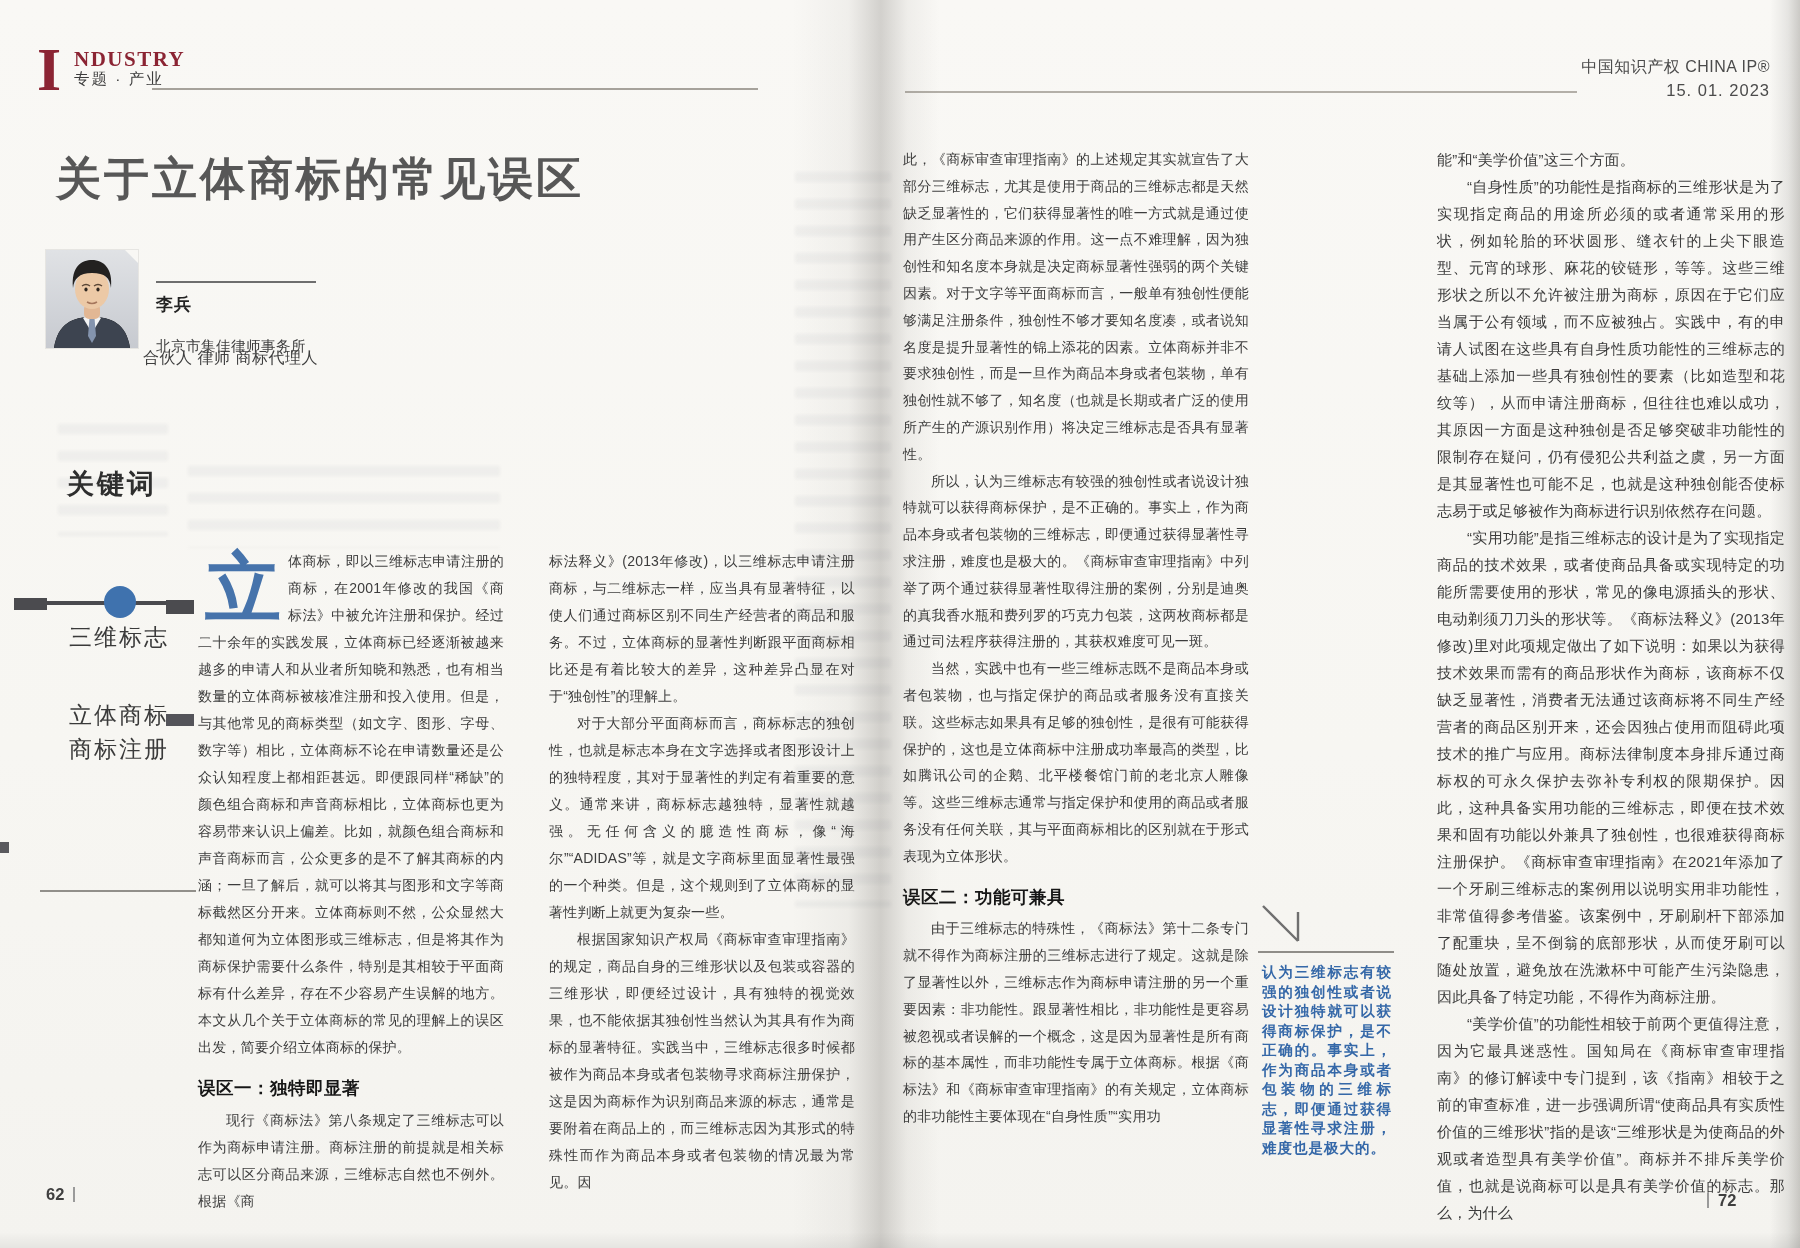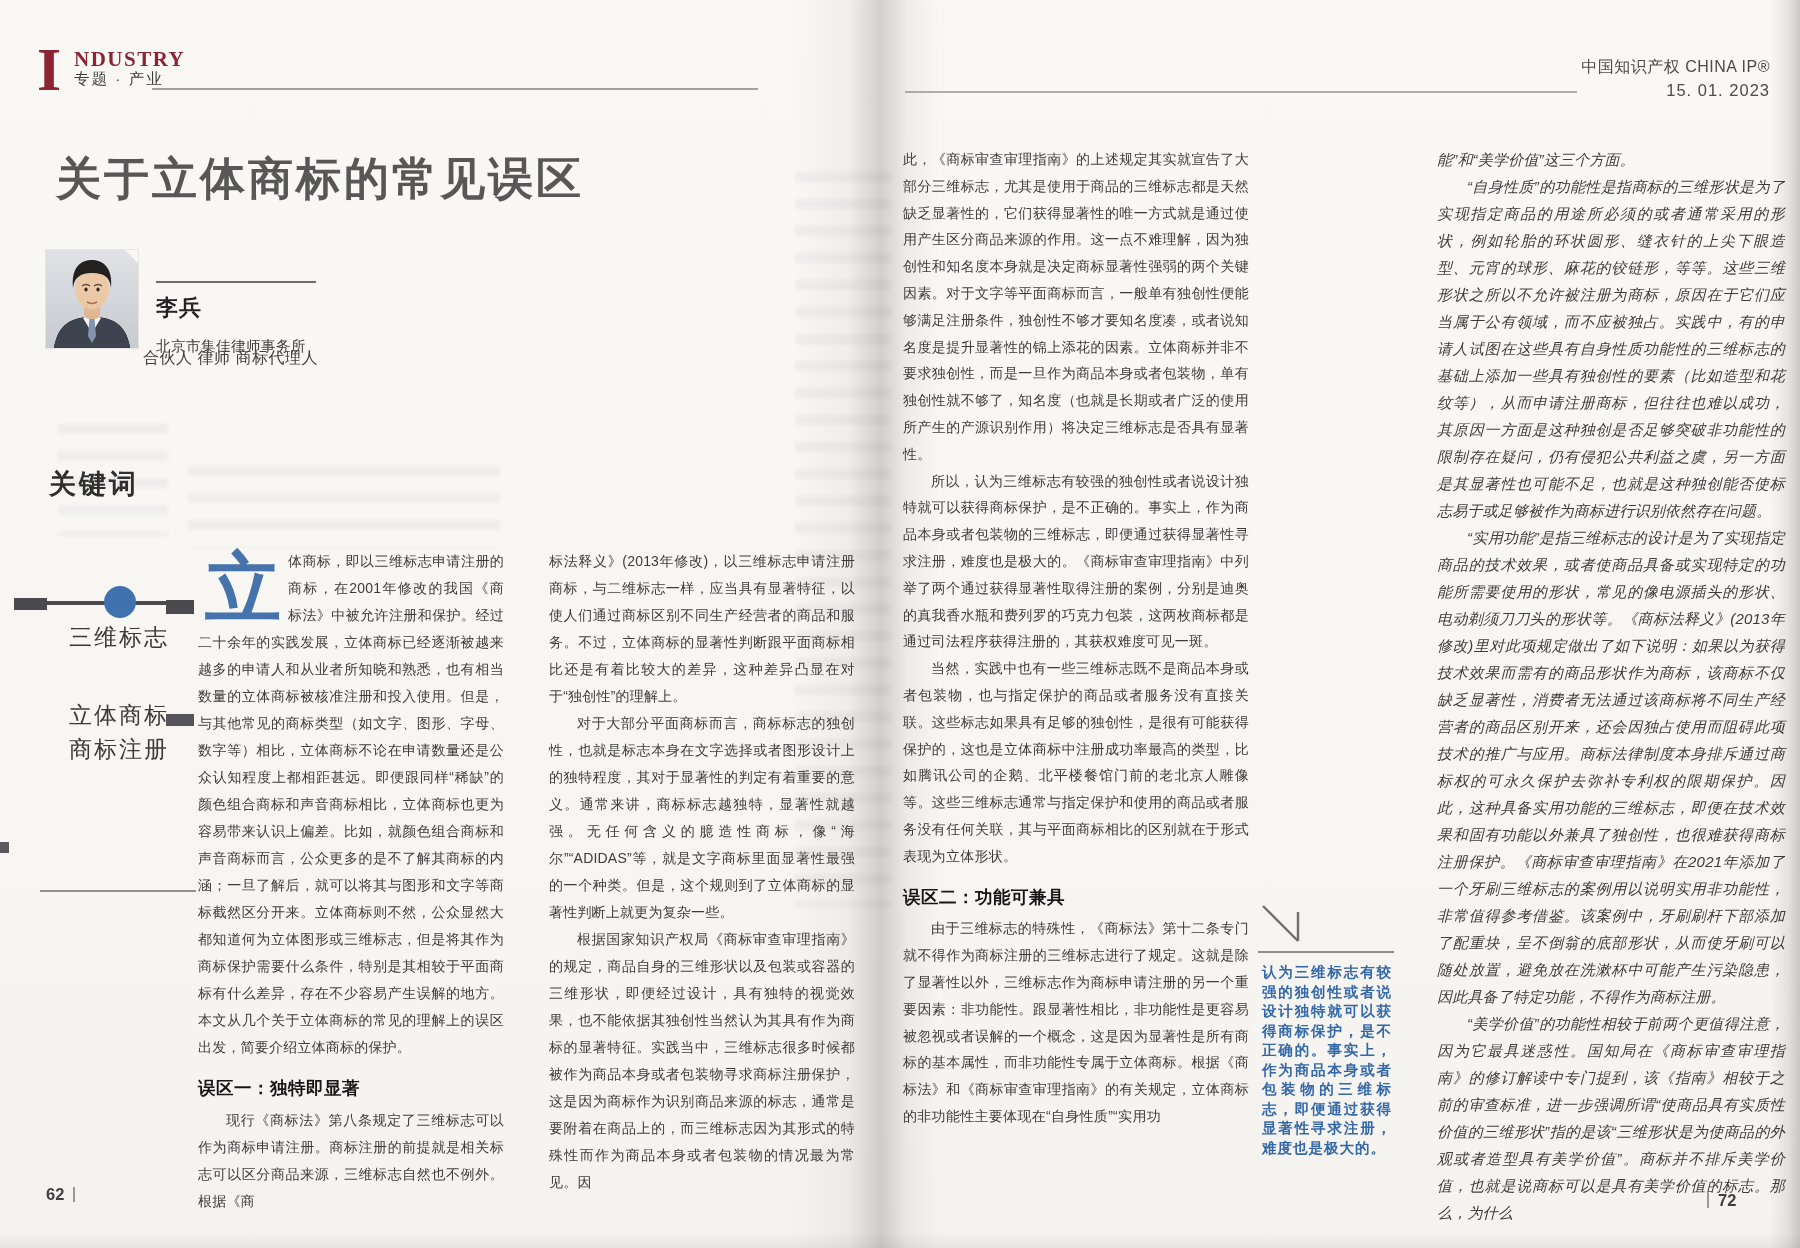--- a/index.html
+++ b/index.html
@@ -37,45 +37,45 @@
   
   #rh-name{left:1430px;top:57px;width:340px;text-align:right;font-size:16px;color:#4b4b4b;letter-spacing:.5px;}
   #rh-date{left:1430px;top:81px;width:340px;text-align:right;font-size:16.5px;color:#4b4b4b;letter-spacing:1px;}
   #rh-rule{left:905px;top:91px;width:672px;height:1.5px;background:#b3afa8;}
 
   
   #title{left:40px;top:133px;width:760px;font-size:45px;font-weight:800;
     color:#575757;letter-spacing:3px;}
   #photo{left:46px;top:250px;width:92px;height:98px;box-shadow:0 0 0 1px rgba(0,0,0,0.07);}
   #auth-rule{left:156px;top:281px;width:160px;height:2px;background:#6e6e6e;}
-  #auth-name{left:156px;top:293px;font-size:22px;font-weight:bold;color:#232323;letter-spacing:1px;}
+  #auth-name{left:156px;top:293px;font-size:17px;font-weight:bold;color:#232323;letter-spacing:1px;}
   #auth-org{left:156px;top:337px;font-size:14.5px;color:#3e3e3e;letter-spacing:.5px;}
   #auth-title{left:143px;top:348px;font-size:16px;color:#3e3e3e;letter-spacing:.5px;}
 
   
-  #kw-label{left:49px;top:466px;font-size:27px;font-weight:bold;color:#2e2e2e;letter-spacing:3px;}
+  #kw-label{left:67px;top:466px;font-size:27px;font-weight:bold;color:#2e2e2e;letter-spacing:3px;}
   #kw-dash-a{left:14px;top:598px;width:33px;height:12px;background:#4b4b4f;}
   #kw-line{left:47px;top:601px;width:119px;height:4px;background:#4a4a4e;}
   #kw-dot{left:104px;top:586px;width:32px;height:32px;border-radius:50%;background:#3f72ae;}
   #kw-dash-b{left:166px;top:600px;width:28px;height:14px;background:#4b4b4f;}
   #kw-dash-c{left:166px;top:714px;width:28px;height:12px;background:#54545a;}
   #kw-dash-d{left:0px;top:842px;width:9px;height:11px;background:#5a5a5e;}
   .kw-item{left:40px;width:158px;text-align:center;font-size:23px;color:#3a3a3a;
     font-weight:500;letter-spacing:2px;}
   #kw-rule-bottom{left:40px;top:890px;width:156px;height:2px;background:#918f8a;}
 
   
   .col{position:absolute;text-align:justify;color:#3c3c3c;}
   .col p{margin:0;text-indent:2em;}
   .col p.noindent{text-indent:0;}
   #lcol1,#lcol2{width:306px;font-size:14px;line-height:27px;letter-spacing:.2px;}
   #lcol1{left:198px;top:548px;}
   #lcol2{left:549px;top:548px;}
   #rcol1{left:903px;top:146px;width:346px;font-size:14px;line-height:26.8px;letter-spacing:.3px;}
-  #rcol2{left:1437px;top:146px;width:348px;font-size:15px;line-height:27px;letter-spacing:.2px;font-style:italic;}
+  #rcol2{left:1437px;top:146px;width:348px;font-size:15px;line-height:27px;letter-spacing:.2px;}
   .sec-heading{font-size:17.5px;font-weight:bold;color:#161616;letter-spacing:.5px;
     margin:14px 0 5px;text-indent:0;text-align:left;}
   .dropcap{float:left;width:90px;height:81px;font-family:"Liberation Serif",serif;
     font-size:76px;line-height:80px;color:#4673ab;text-align:center;font-weight:bold;}
 
   
   #pq{left:1258px;top:903px;width:138px;}
   #pq-arrow{display:block;margin-left:2px;}
   #pq-rule{width:136px;height:2px;background:#8f8d88;margin:6px 0 10px 0;}
   #pq-text{font-size:14.5px;line-height:19.5px;font-weight:bold;color:#3568a8;

